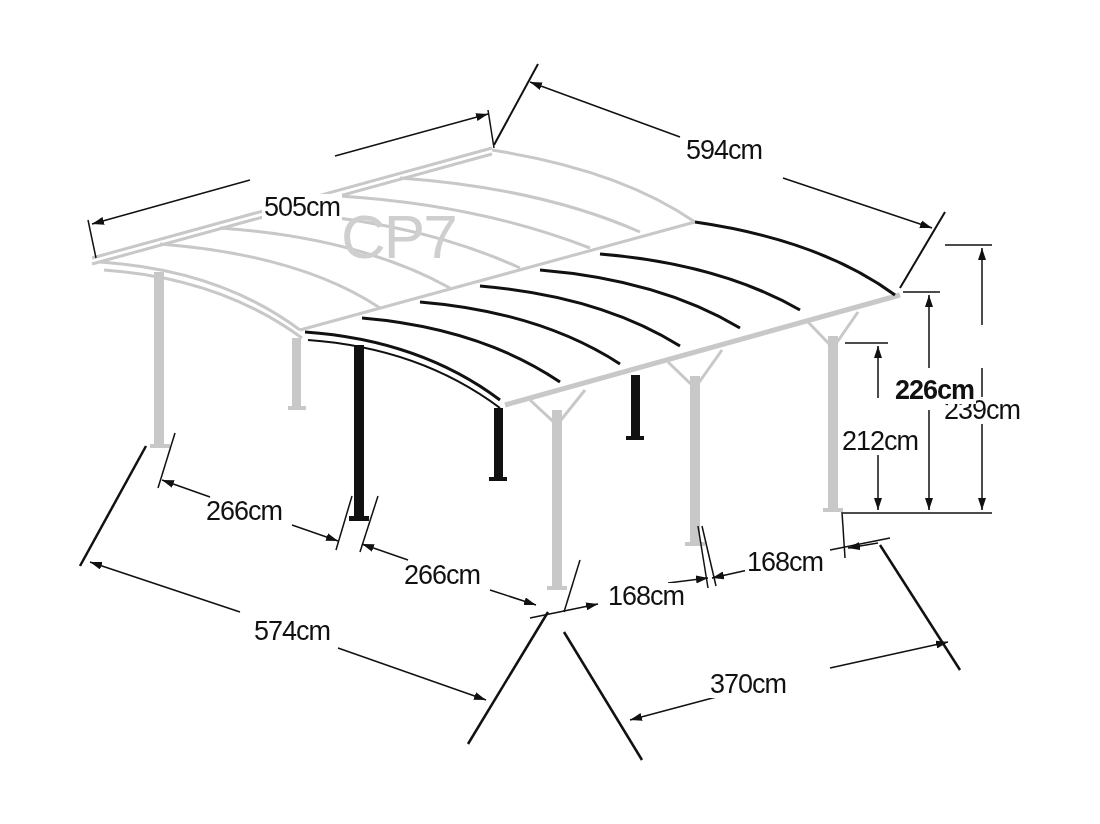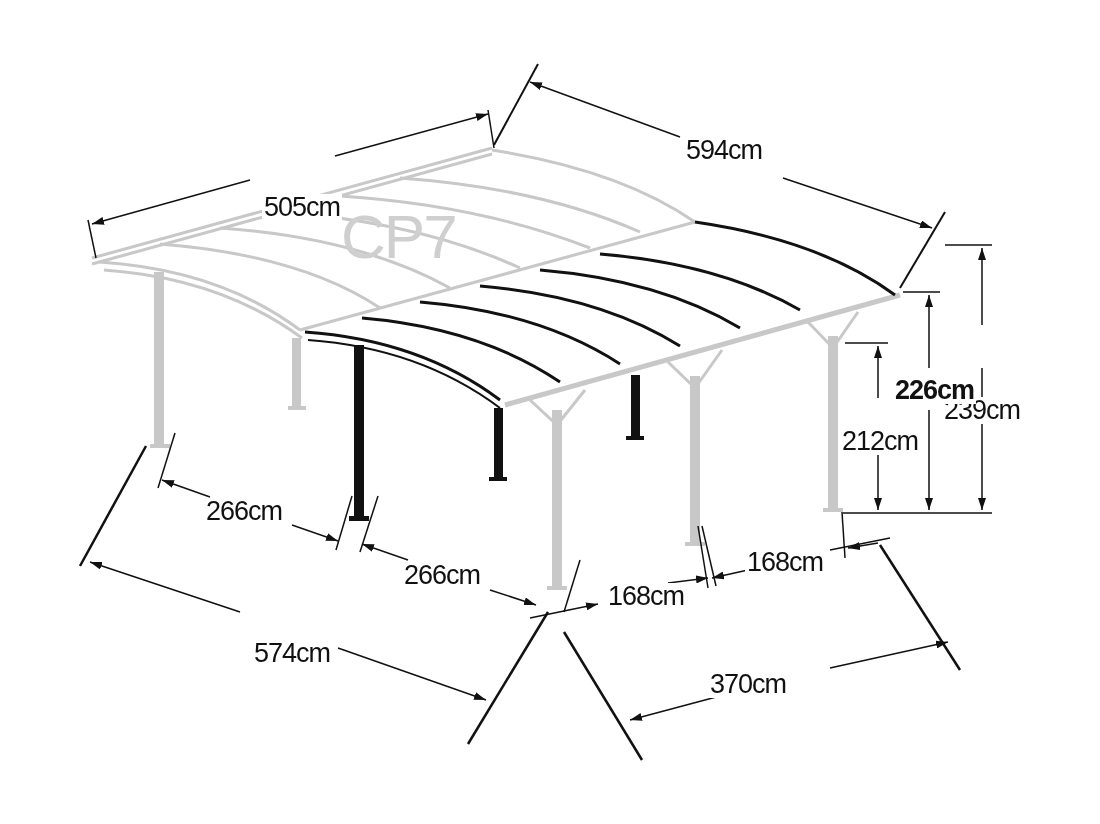--- a/index.html
+++ b/index.html
@@ -129,17 +129,17 @@
 
   <div class="wm" style="left:328px;top:206px;">CP7</div>
 
   <div class="lbl" style="left:262px;top:160px;margin-top:34px;">505cm</div>
   <div class="lbl" style="left:684px;top:137px;">594cm</div>
   <div class="lbl" style="left:942px;top:356px;margin-top:41px;">239cm</div>
   <div class="lbl" style="left:893px;top:377px;font-weight:bold;">226cm</div>
   <div class="lbl" style="left:840px;top:428px;">212cm</div>
   <div class="lbl" style="left:204px;top:498px;">266cm</div>
   <div class="lbl" style="left:402px;top:562px;">266cm</div>
-  <div class="lbl" style="left:252px;top:640px;">574cm</div>
+  <div class="lbl" style="left:252px;top:618px;">574cm</div>
   <div class="lbl" style="left:606px;top:583px;">168cm</div>
   <div class="lbl" style="left:745px;top:549px;">168cm</div>
   <div class="lbl" style="left:708px;top:671px;">370cm</div>
 </div>
 
 </body></html>

